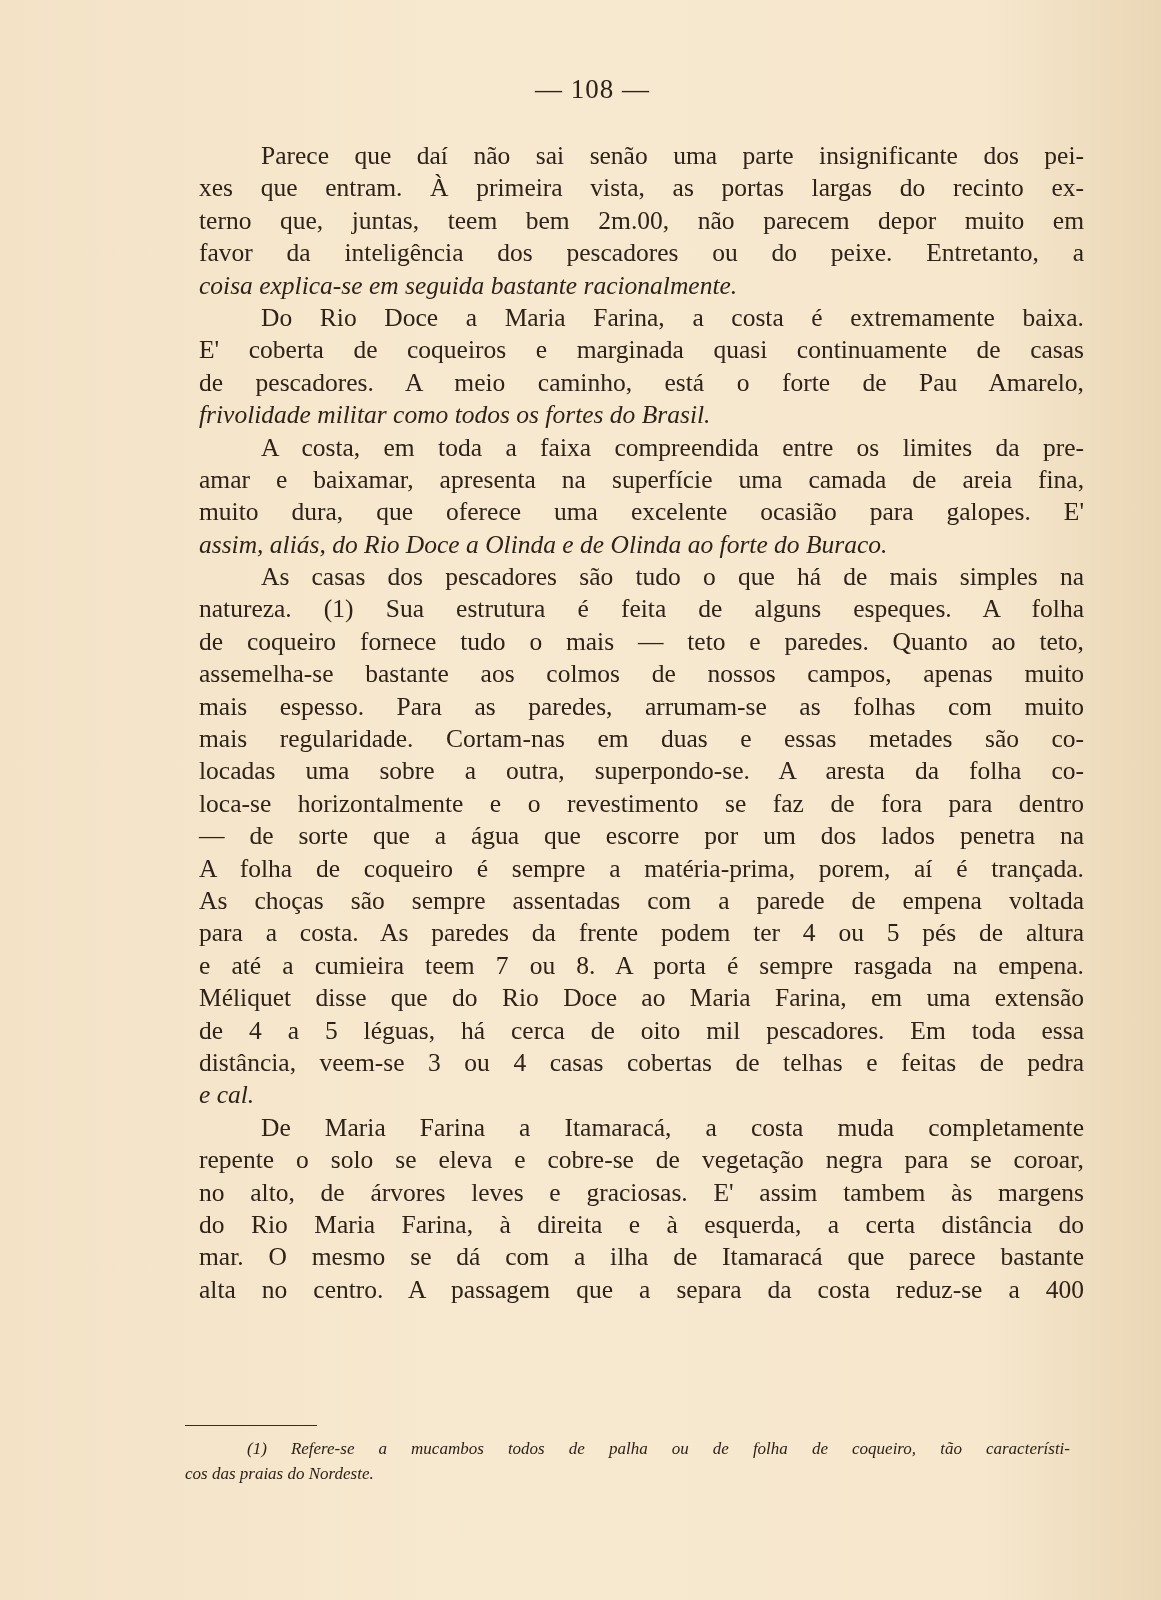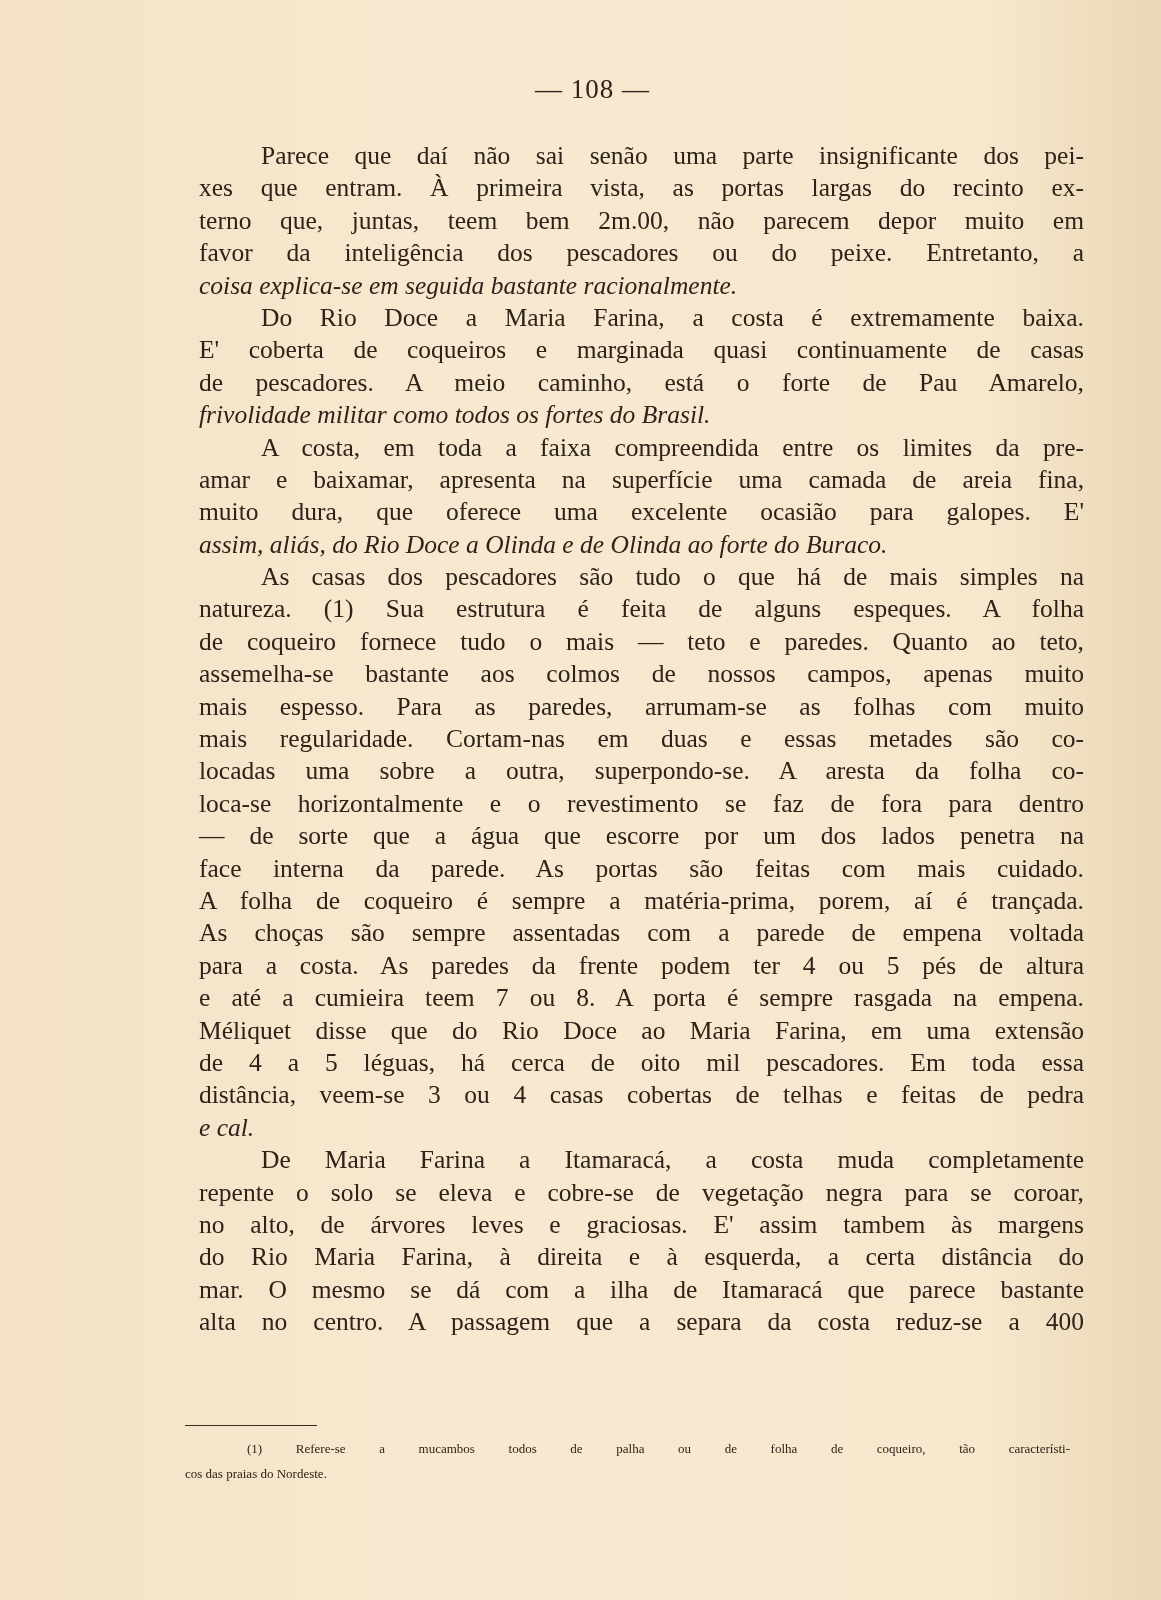--- a/index.html
+++ b/index.html
@@ -27,22 +27,22 @@
   .line.last { text-align-last: left; font-style: italic; }
   .line.indent { padding-left: 62px; }
   .footnote-rule {
     position: absolute; left: 185px; top: 1425px; width: 132px;
     border-top: 1.5px solid #3a2c20;
   }
   .footnotes {
     position: absolute; left: 185px; top: 1436px; width: 885px;
   }
   .fn-line {
-    height: 25px; line-height: 25px; font-size: 13px;
-    text-align: justify; text-align-last: justify; white-space: nowrap;
+    height: 25px; line-height: 25px; font-size: 17px;
+    text-align: justify; text-align-last: justify; white-space: nowrap; font-style: italic;
   }
   .fn-line.indent { padding-left: 62px; }
   .fn-line.last { text-align-last: left; }
 </style>
 </head>
 <body>
 
 <div class="page-number">— 108 —</div>
 
 <div class="text-block">
@@ -72,21 +72,20 @@
   <div>
     <div class="line indent">As casas dos pescadores são tudo o que há de mais simples na</div>
     <div class="line">natureza. (1)  Sua estrutura é feita de alguns espeques.  A folha</div>
     <div class="line">de coqueiro fornece tudo o mais — teto e paredes.  Quanto ao teto,</div>
     <div class="line">assemelha-se bastante aos colmos de nossos campos, apenas muito</div>
     <div class="line">mais espesso.  Para as paredes, arrumam-se as folhas com muito</div>
     <div class="line">mais regularidade.  Cortam-nas em duas e essas metades são co-</div>
     <div class="line">locadas uma sobre a outra, superpondo-se.  A aresta da folha co-</div>
     <div class="line">loca-se horizontalmente e o revestimento se faz de fora para dentro</div>
     <div class="line">— de sorte que a água que escorre por um dos lados penetra na</div>
-    <div class="line">face interna da parede.  As portas são feitas com mais cuidado.</div>
     <div class="line">A folha de coqueiro é sempre a matéria-prima, porem, aí é trançada.</div>
     <div class="line">As choças são sempre assentadas com a parede de empena voltada</div>
     <div class="line">para a costa.  As paredes da frente podem ter 4 ou 5 pés de altura</div>
     <div class="line">e até a cumieira teem 7 ou 8.  A porta é sempre rasgada na empena.</div>
     <div class="line">Méliquet disse que do Rio Doce ao Maria Farina, em uma extensão</div>
     <div class="line">de 4 a 5 léguas, há cerca de oito mil pescadores.  Em toda essa</div>
     <div class="line">distância, veem-se 3 ou 4 casas cobertas de telhas e feitas de pedra</div>
     <div class="line last">e cal.</div>
   </div>
 

